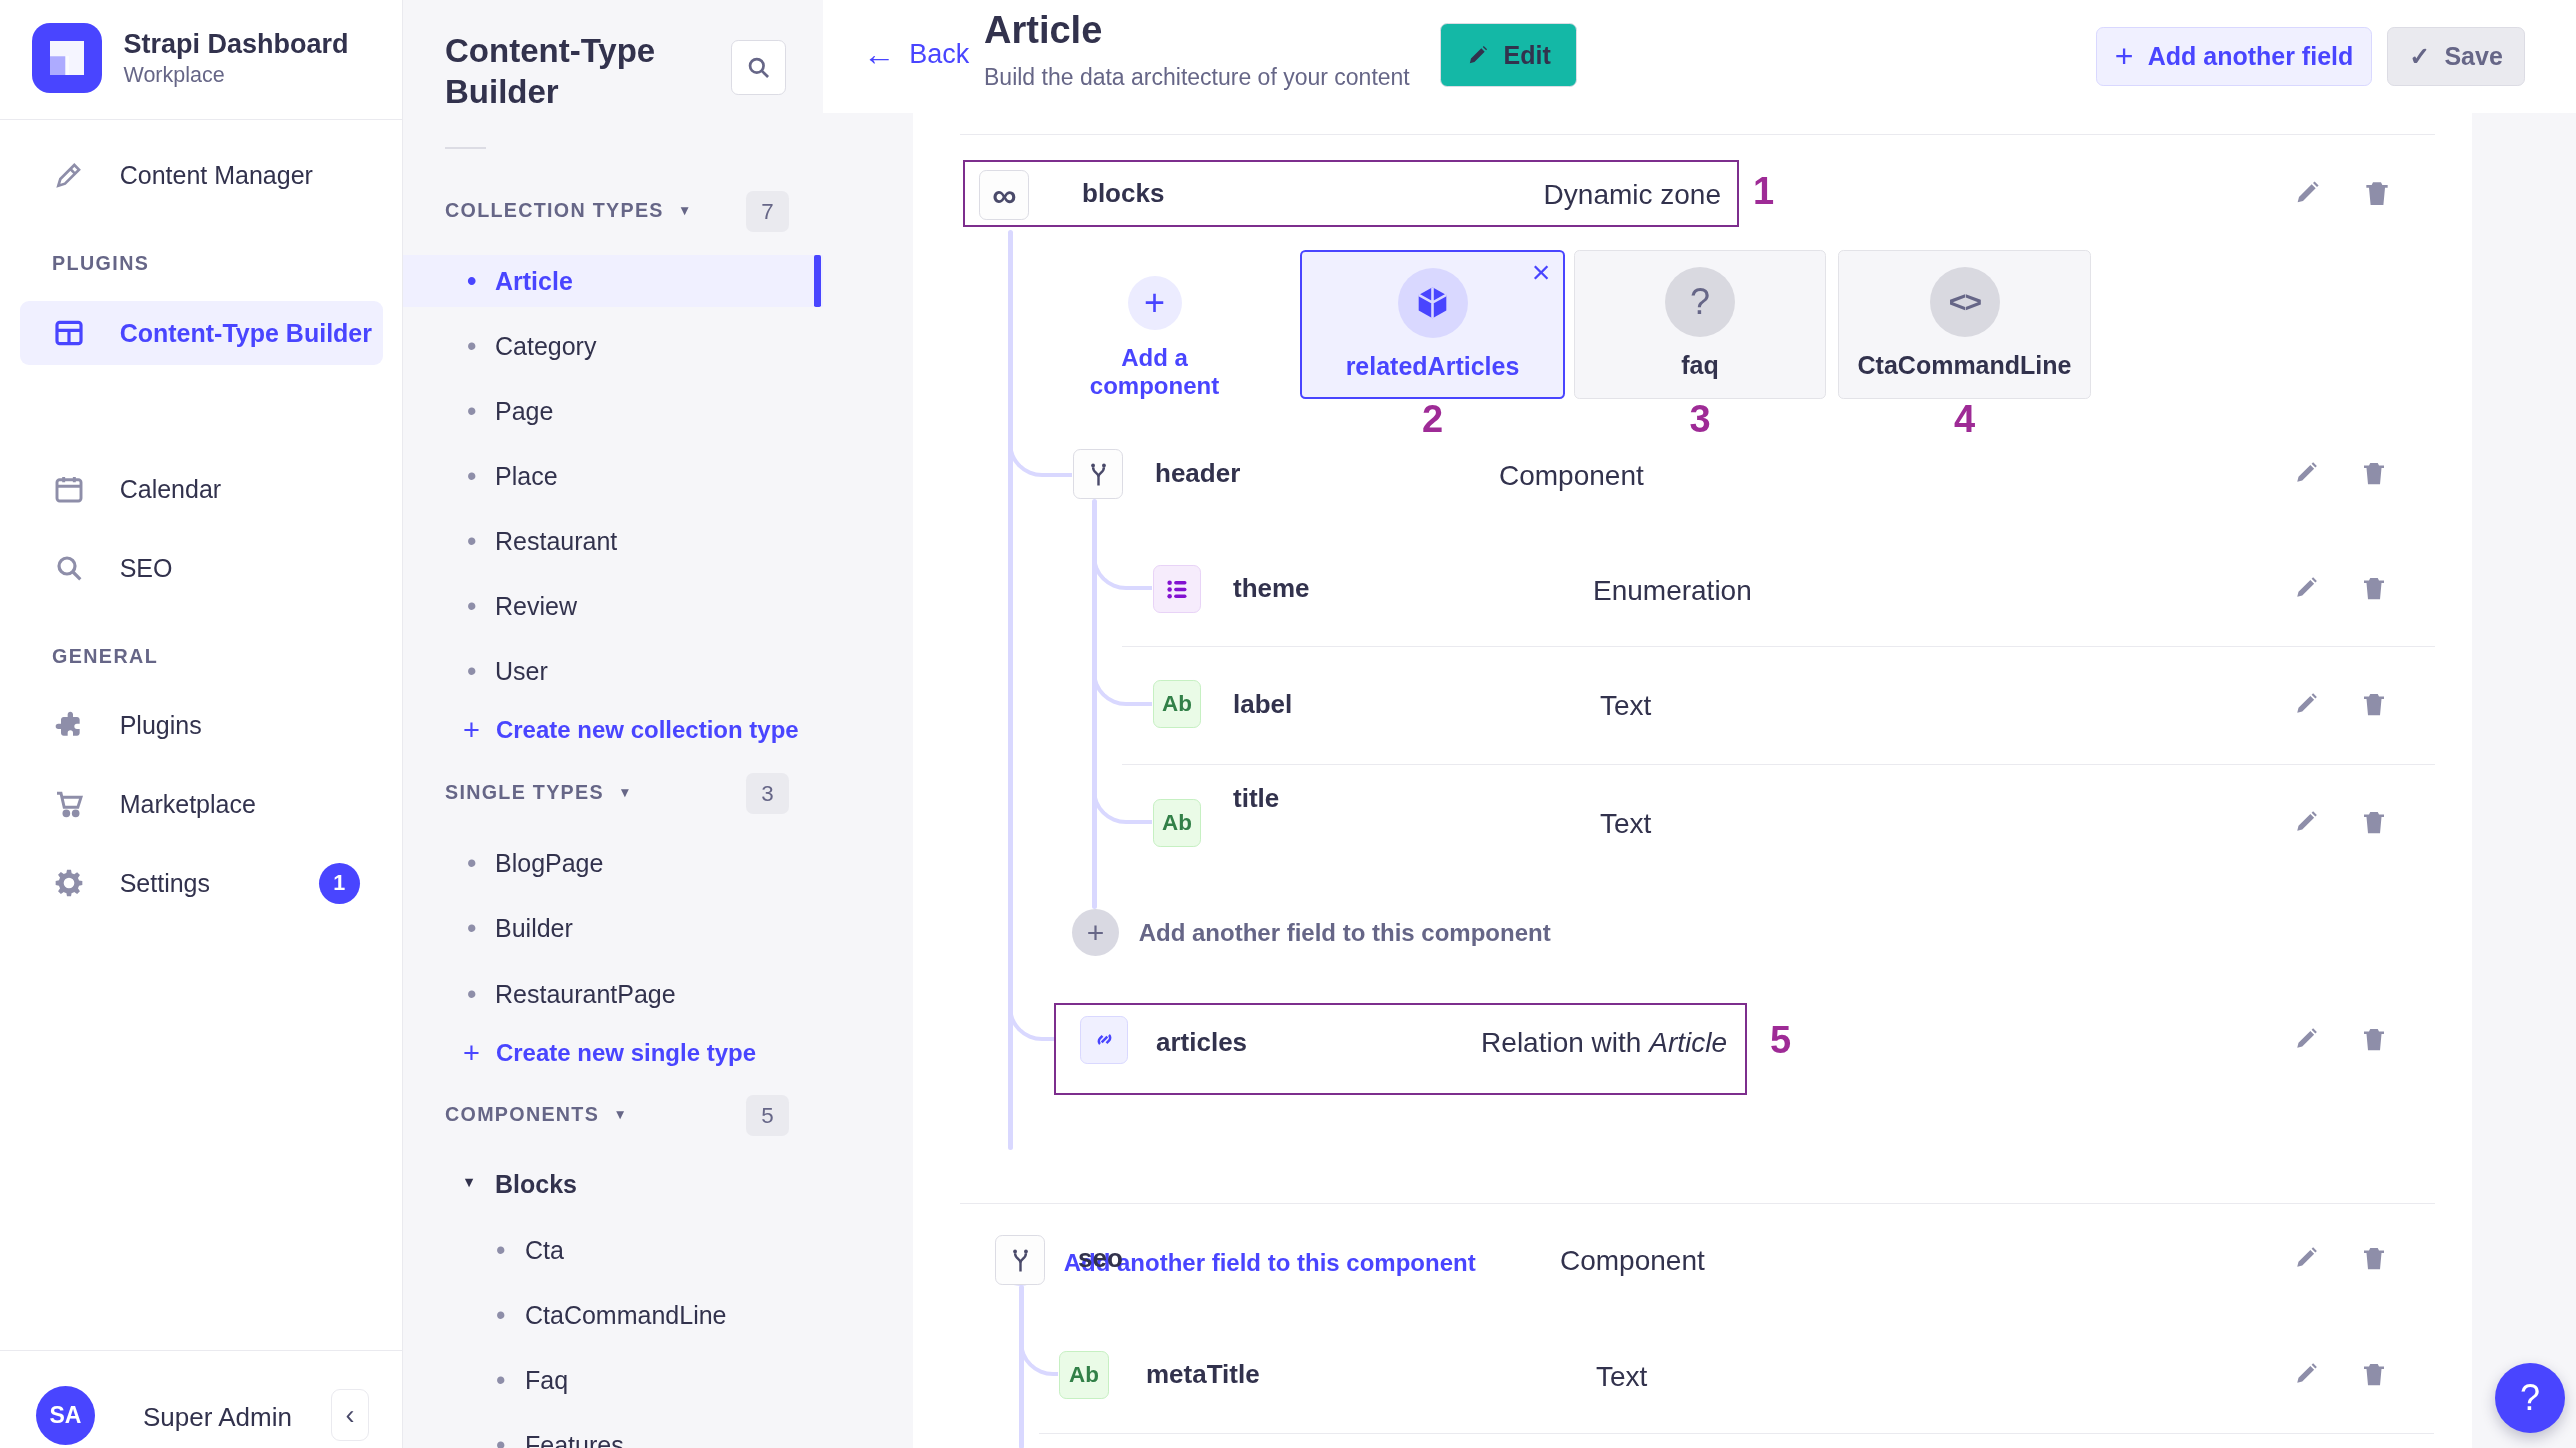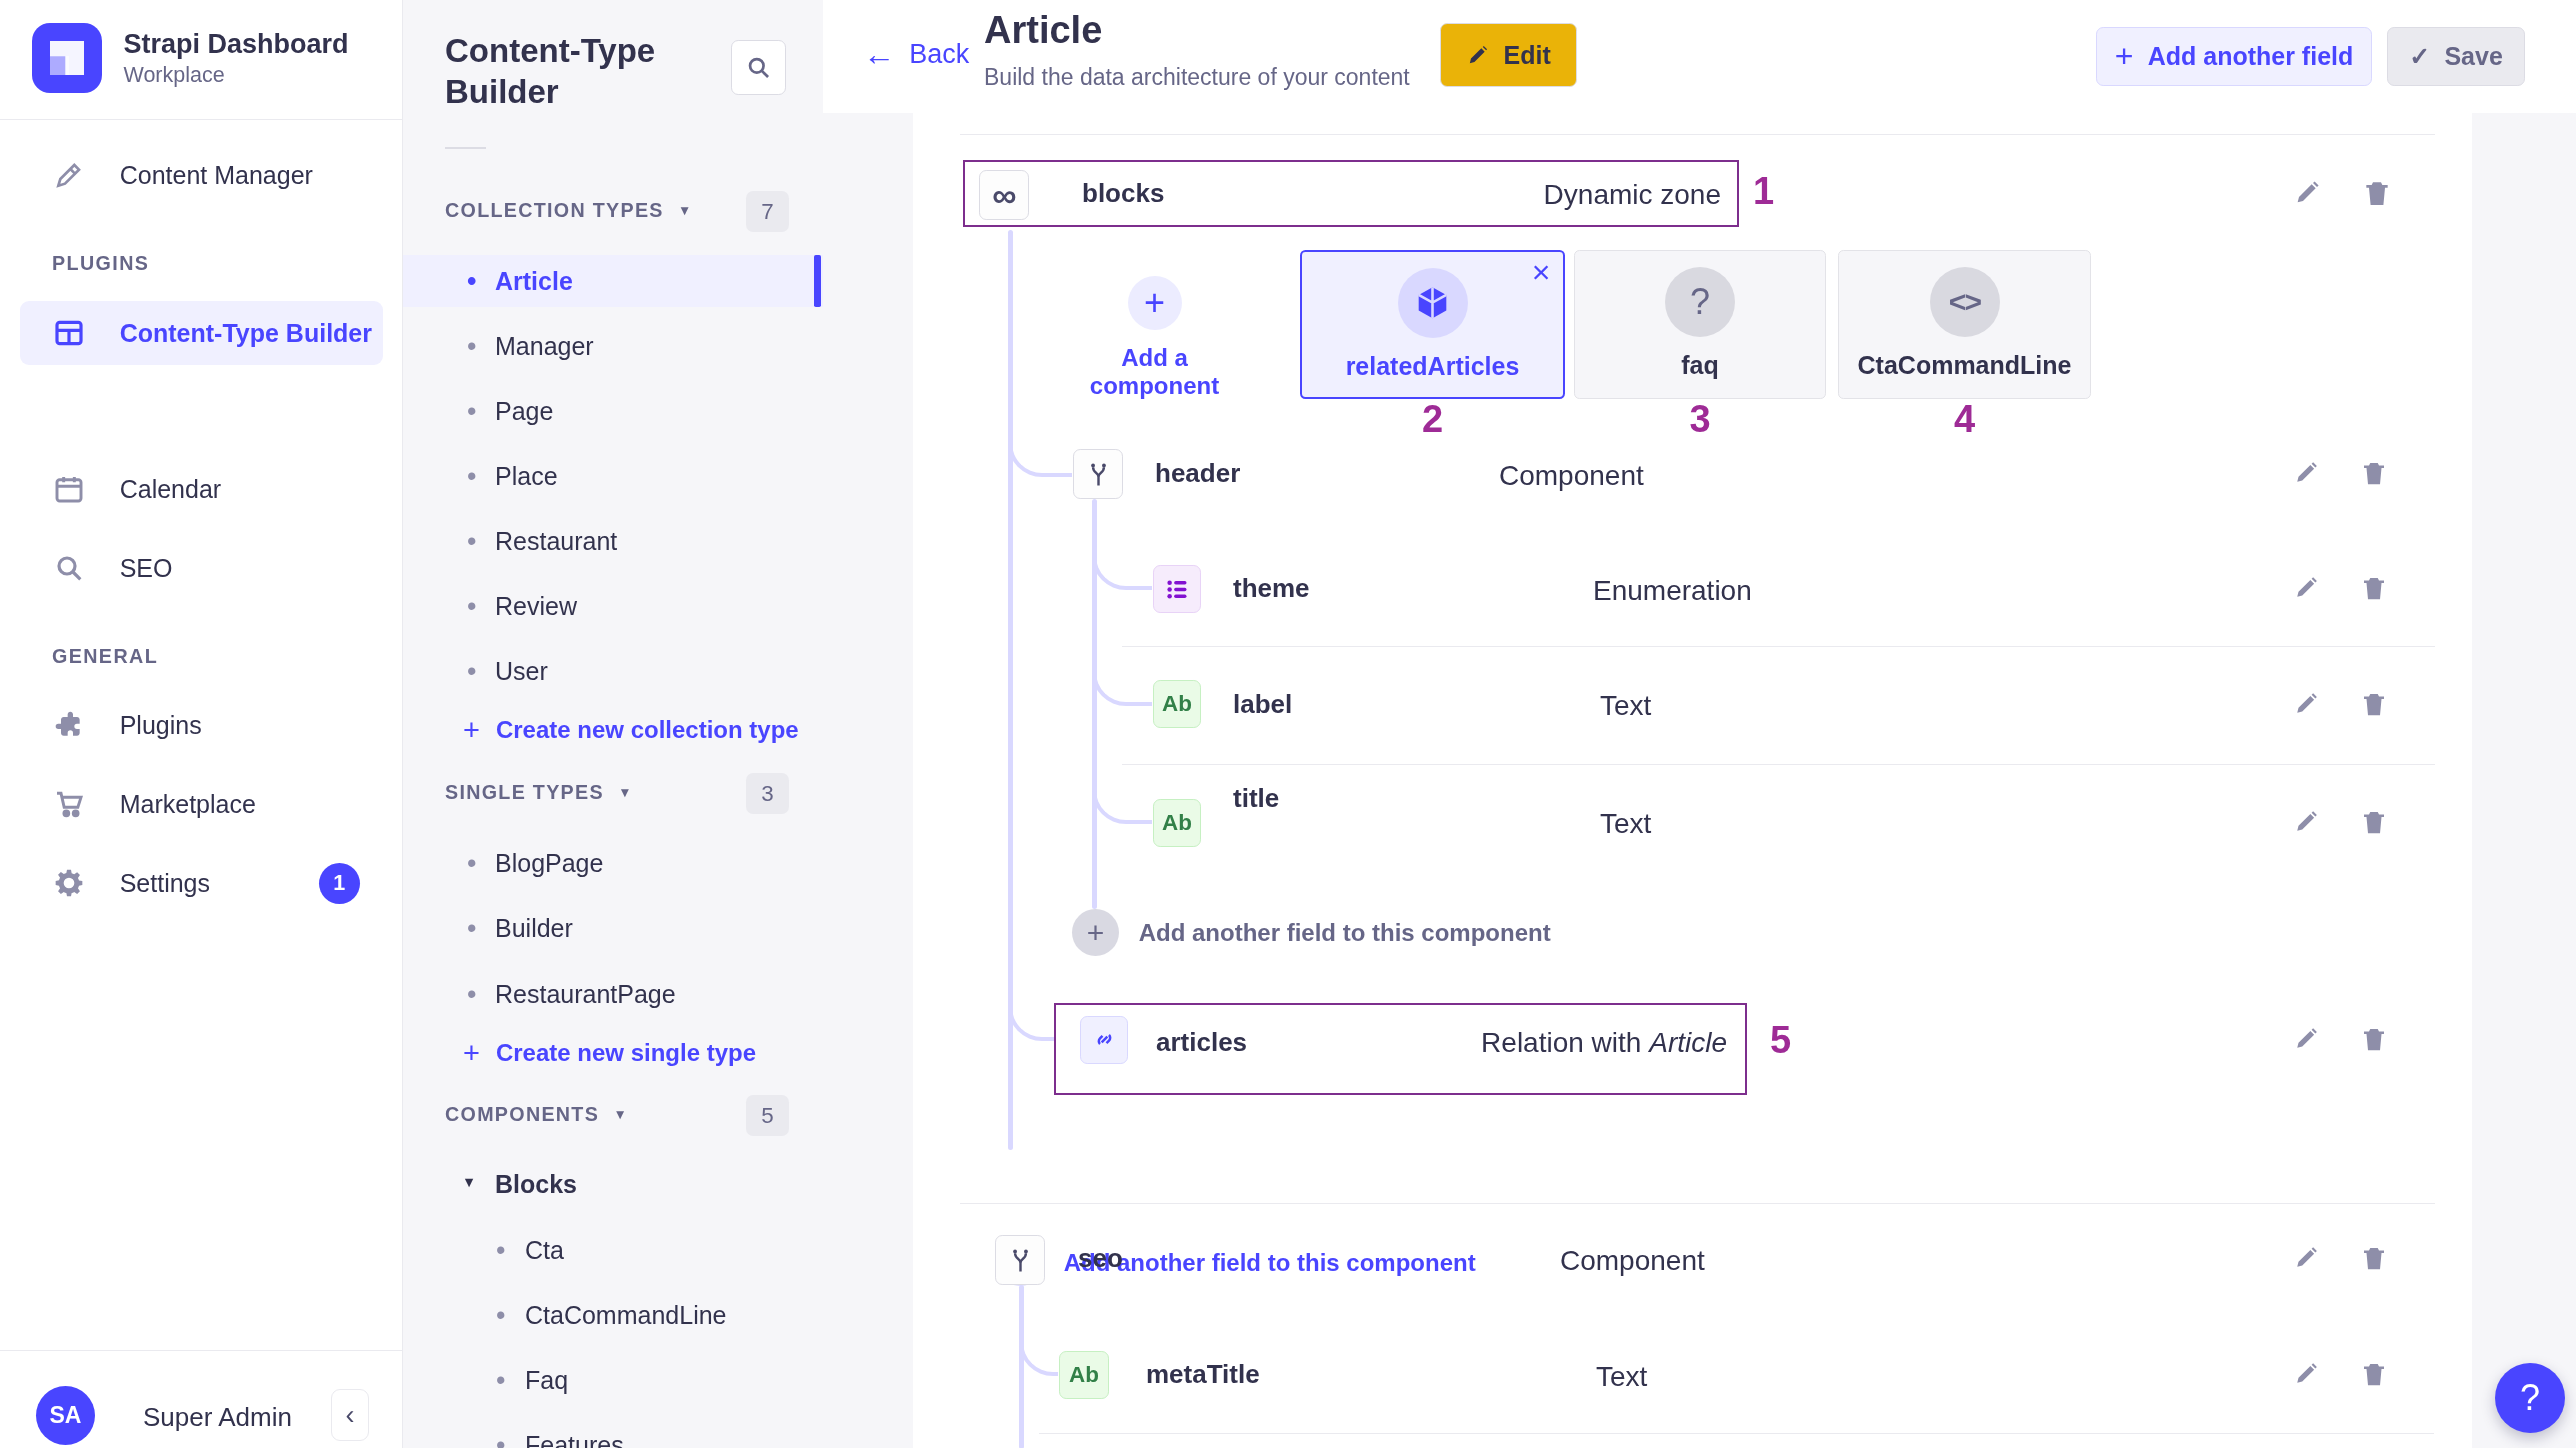--- a/index.html
+++ b/index.html
@@ -50,21 +50,21 @@
   .sn-group { position:absolute; left:0; width:420px; height:52px; cursor:pointer; }
   .sn-group .tri { position:absolute; left:59px; top:15px; font-size:14.3px; color:#32324d; }
   .sn-group .lbl { position:absolute; left:92px; top:10.7px; font-size:25px; font-weight:bold; color:#32324d; }
 
   
   .main-header { position:absolute; left:823px; top:0; width:1753px; height:113px; background:#fff; }
   .back-link { position:absolute; left:40px; top:39px; display:flex; align-items:center; gap:14.3px; color:#4945ff; font-size:27px; cursor:pointer; }
   .back-link .arr { font-size:32px; line-height:27px; }
   .page-title { position:absolute; left:161px; top:9px; font-size:38px; font-weight:bold; color:#32324d; }
   .page-subtitle { position:absolute; left:161px; top:64px; font-size:23px; color:#666687; }
-  .edit-btn { position:absolute; left:617px; top:23px; width:137px; height:64px; background:#eab308; border:0.9px solid #dcdce4; border-radius:7.2px; display:flex; align-items:center; justify-content:center; gap:14.3px; font-size:25px; font-weight:bold; color:#32324d; cursor:pointer; }
+  .edit-btn { position:absolute; left:617px; top:23px; width:137px; height:64px; background:#14b8a6; border:0.9px solid #dcdce4; border-radius:7.2px; display:flex; align-items:center; justify-content:center; gap:14.3px; font-size:25px; font-weight:bold; color:#32324d; cursor:pointer; }
   .add-field-btn { position:absolute; left:1273px; top:27px; width:276px; height:59px; background:#f0f0ff; border:0.9px solid #d9d8ff; border-radius:7.2px; display:flex; align-items:center; justify-content:center; gap:14.3px; font-size:25px; font-weight:bold; color:#4945ff; cursor:pointer; }
   .add-field-btn .plus { font-size:32px; font-weight:normal; }
   .save-btn { position:absolute; left:1564px; top:27px; width:138px; height:59px; background:#eaeaef; border:0.9px solid #dcdce4; border-radius:7.2px; display:flex; align-items:center; justify-content:center; gap:14.3px; font-size:25px; font-weight:bold; color:#666687; cursor:pointer; }
 
   
   .content { position:absolute; left:823px; top:113px; width:1753px; height:1335px; background:#f6f6f9; }
   .panel { position:absolute; left:90px; top:0; width:1559px; height:1335px; background:#fff; }
   .hdiv { position:absolute; height:0.9px; background:#eaeaef; }
 
   .tree { background:#d9d8ff; border-radius:2.7px; }
@@ -224,21 +224,21 @@
     <span class="chev">▼</span>
   </div>
   <div class="sn-badge" style="top:191px">7</div>
 
   <div class="sn-item active" style="top:255px">
     <span class="bullet">•</span>
     <span class="lbl">Article</span>
   </div>
   <div class="sn-item" style="top:320px">
     <span class="bullet">•</span>
-    <span class="lbl">Manager</span>
+    <span class="lbl">Category</span>
   </div>
   <div class="sn-item" style="top:385px">
     <span class="bullet">•</span>
     <span class="lbl">Page</span>
   </div>
   <div class="sn-item" style="top:450px">
     <span class="bullet">•</span>
     <span class="lbl">Place</span>
   </div>
   <div class="sn-item" style="top:515px">

